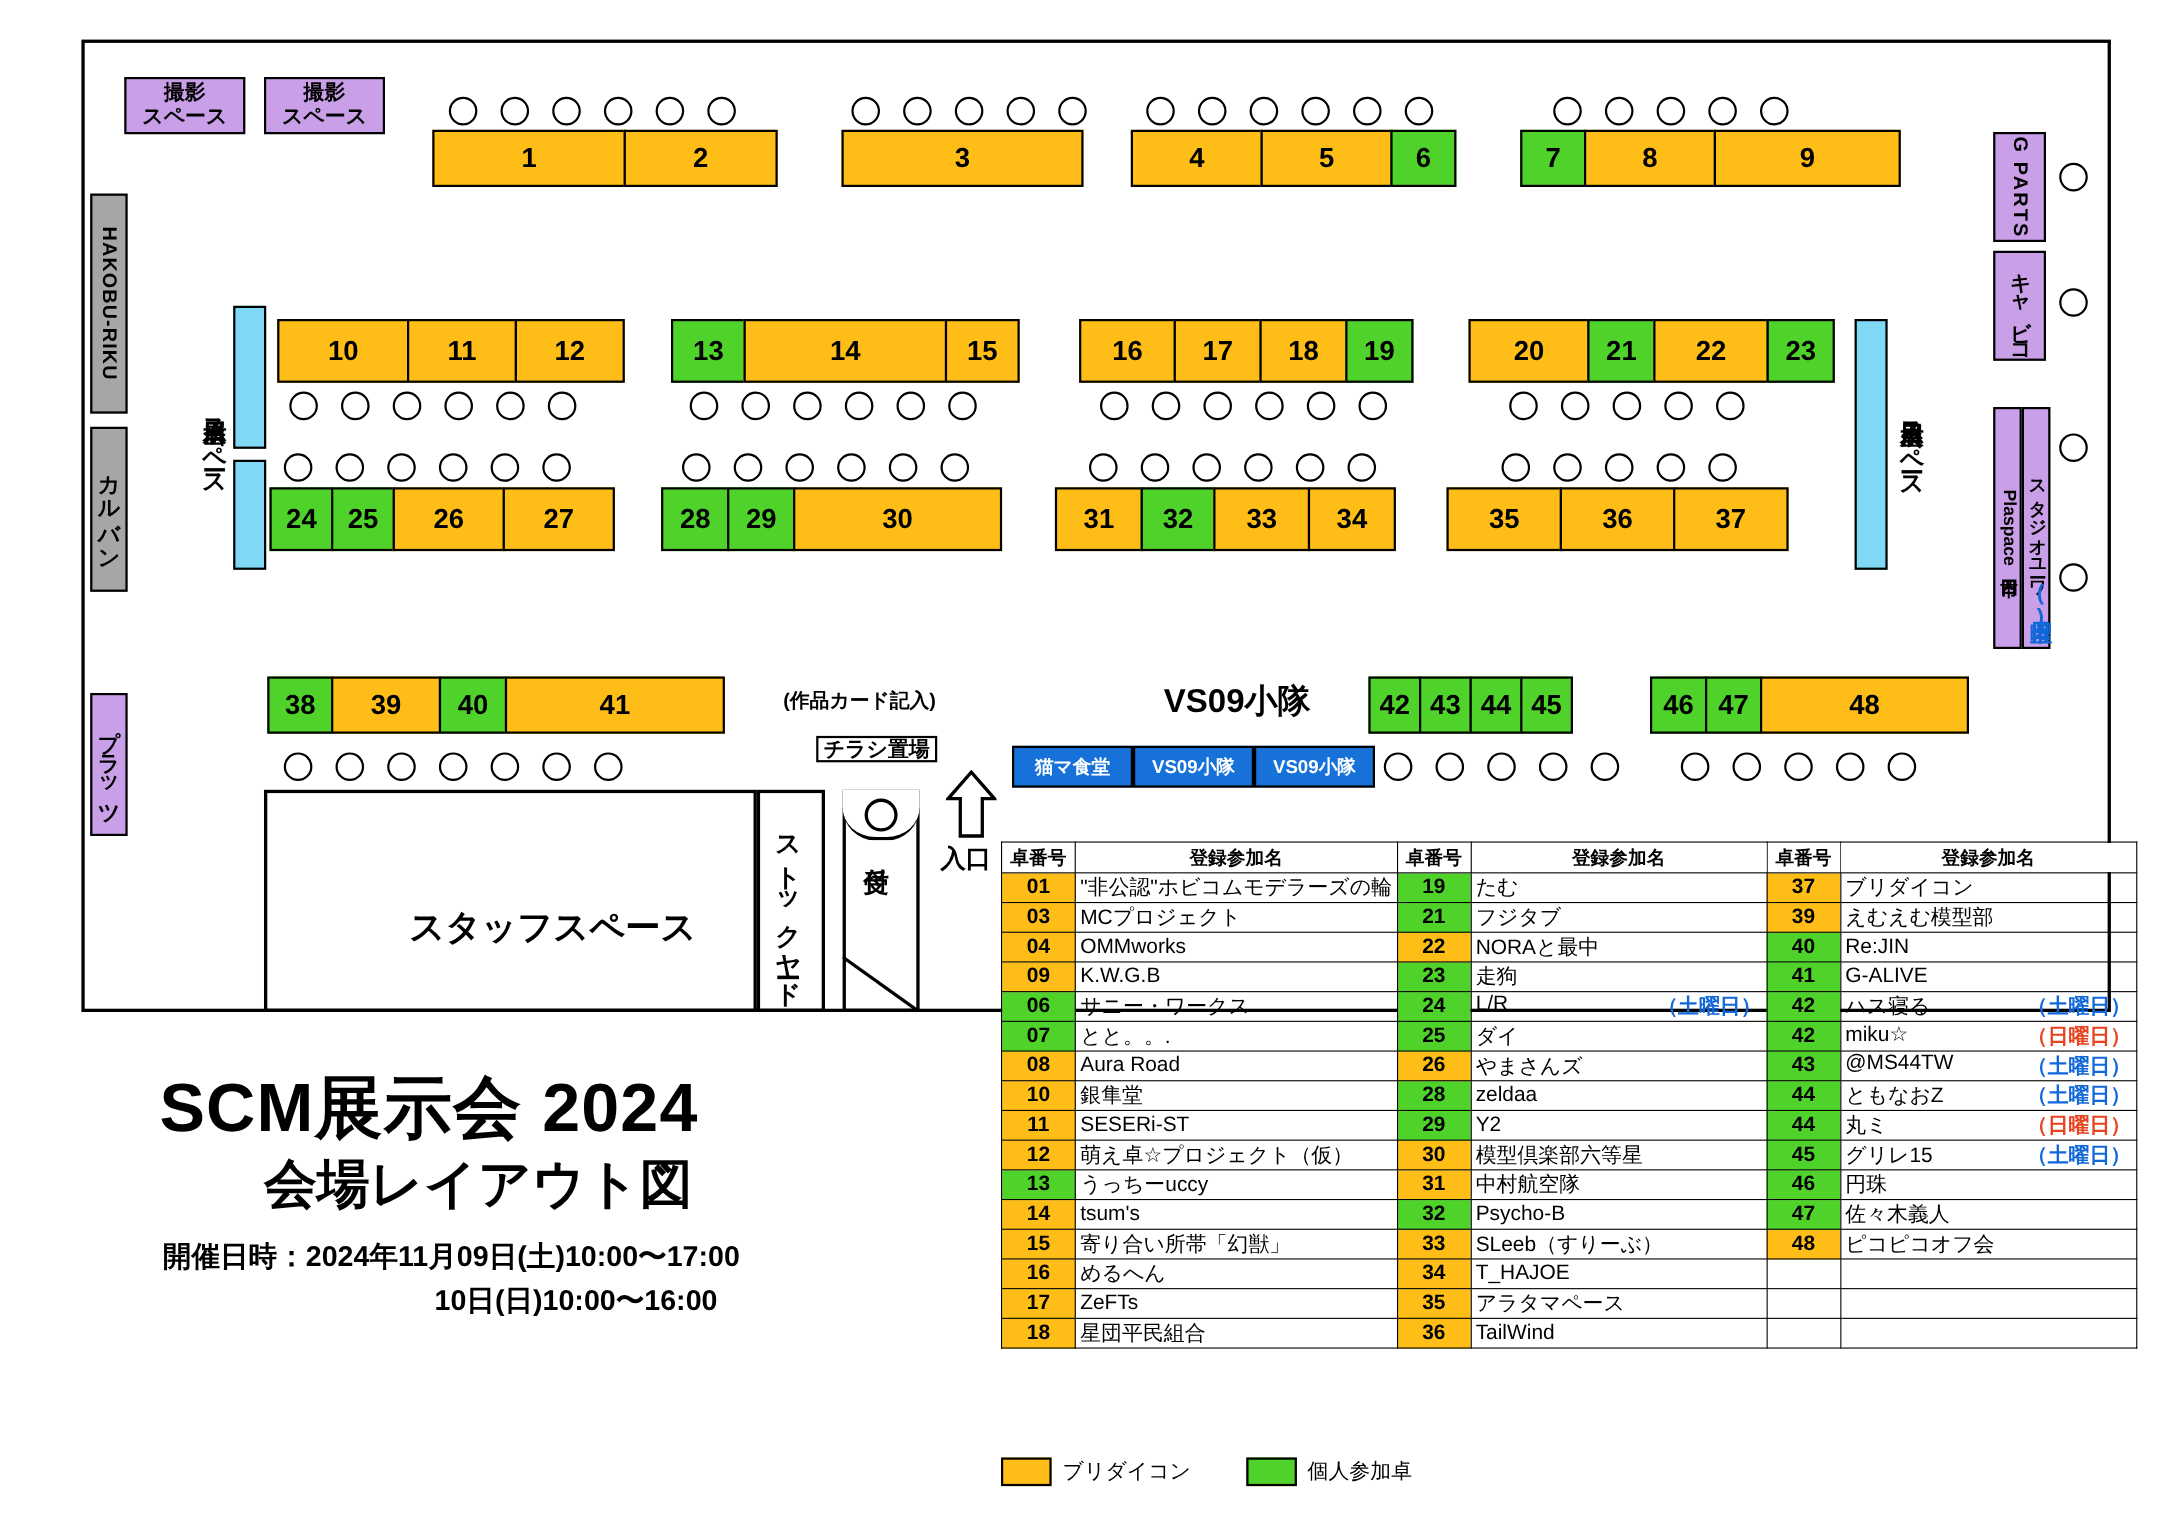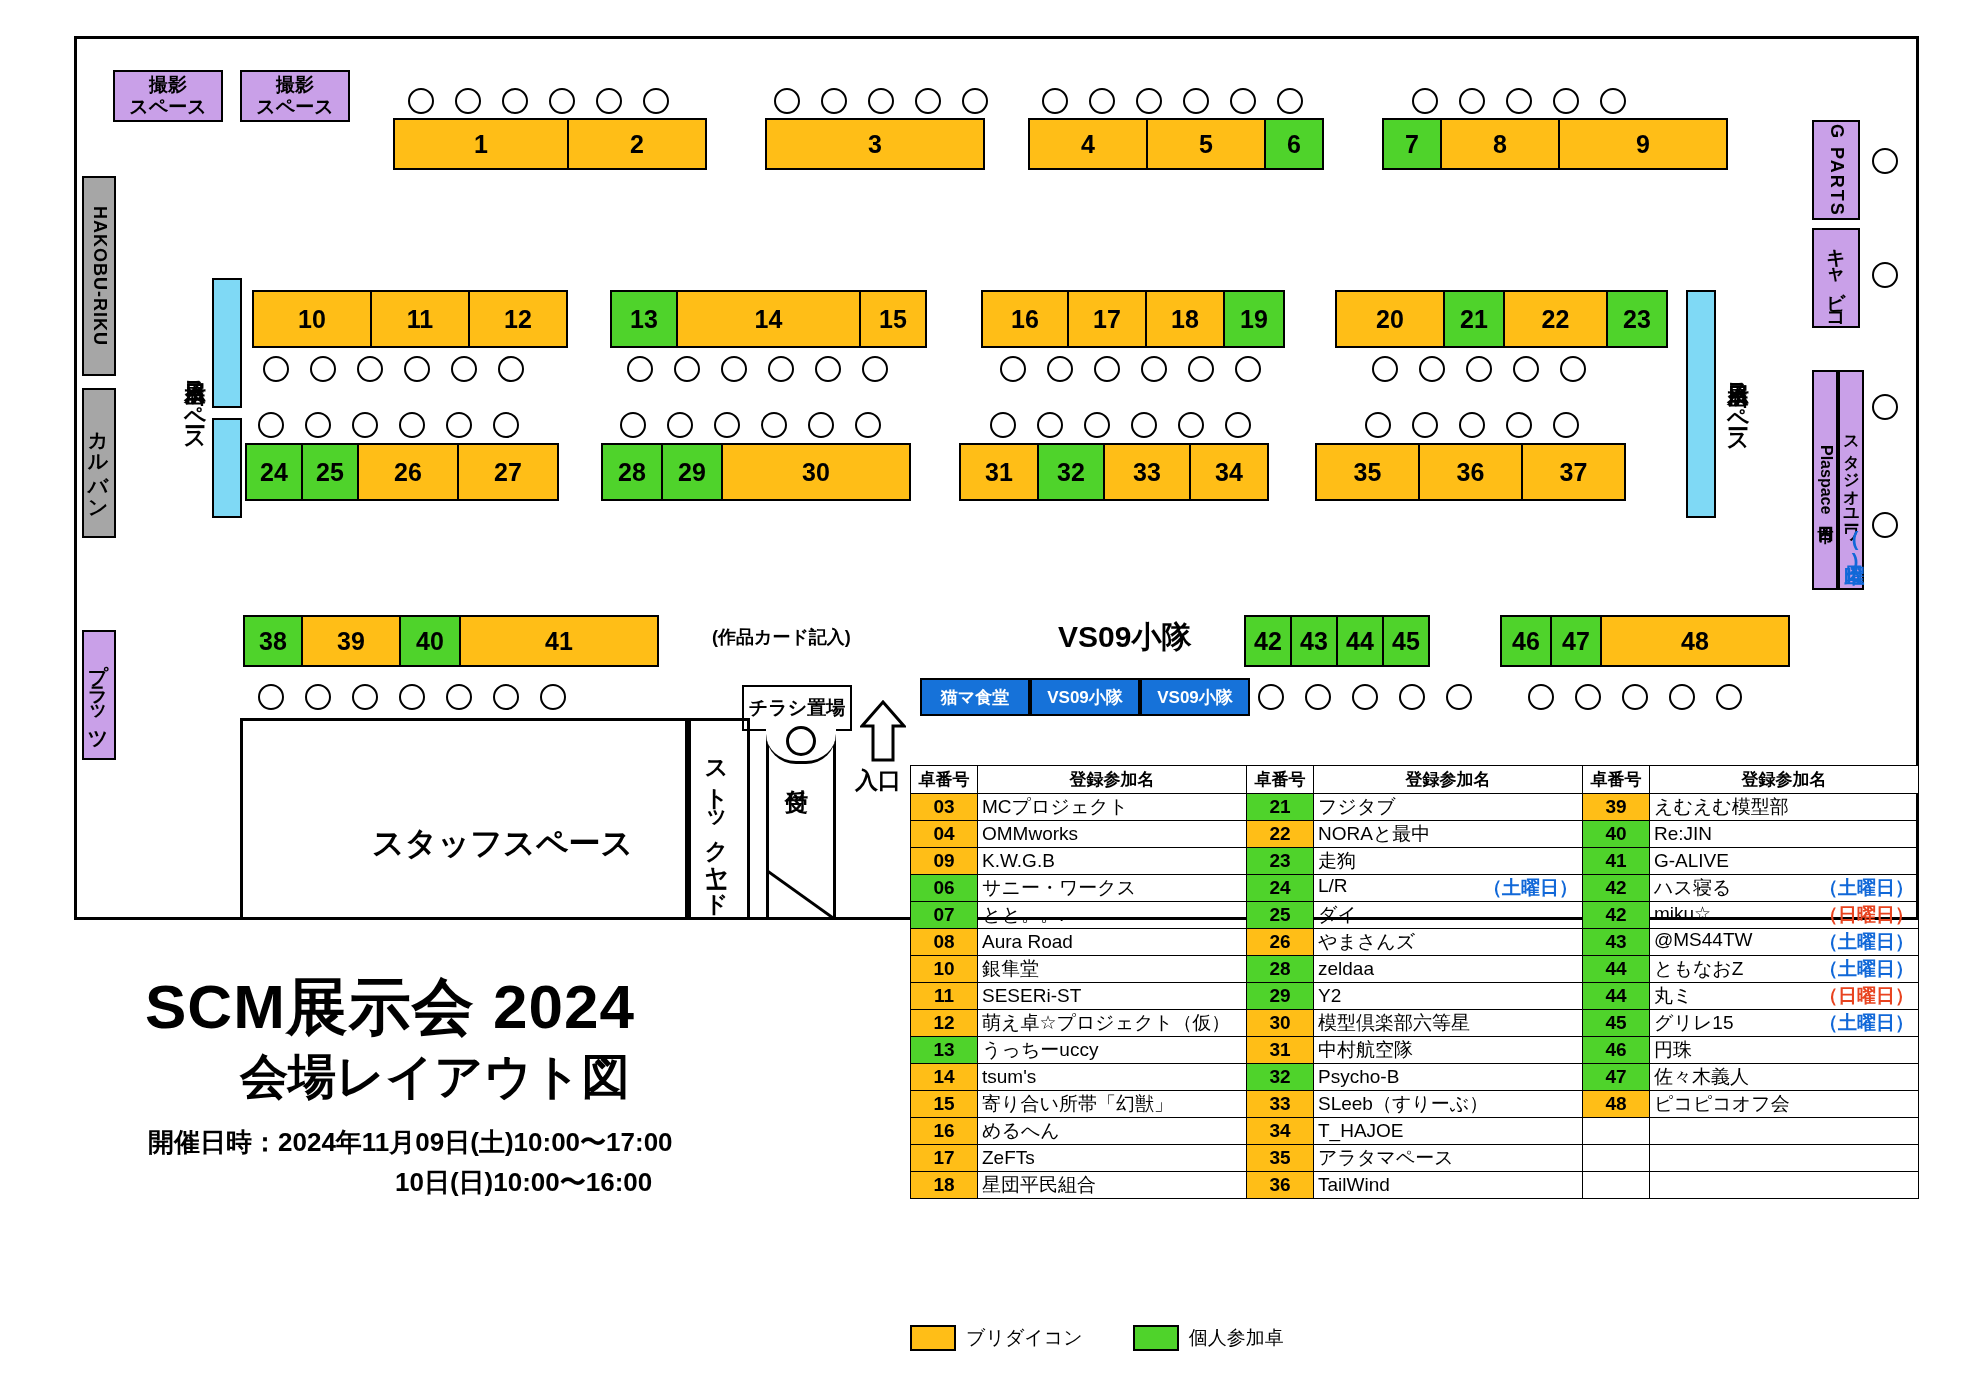--- a/index.html
+++ b/index.html
@@ -246,21 +246,21 @@
       <div class="chair" style="left: 1716px; top: 684px;"></div>
     </div>
 
   <div class="txt" style="left:1058px;top:617px;font-size:30px;">VS09小隊</div>
 
   <div class="tbl blue" style="left:920px;top:678px;width:110px;height:38px;font-size:17px;">猫マ食堂</div>
   <div class="tbl blue" style="left:1030px;top:678px;width:110px;height:38px;font-size:17px;">VS09小隊</div>
   <div class="tbl blue" style="left:1140px;top:678px;width:110px;height:38px;font-size:17px;">VS09小隊</div>
 
   <div class="txt" style="left:712px;top:625px;font-size:18px;">(作品カード記入)</div>
-  <div class="tbl white" style="left:742px;top:685px;width:110px;height:46px;font-size:19px;">チラシ置場</div>
+  <div class="tbl white" style="left:742px;top:669px;width:110px;height:24px;font-size:19px;">チラシ置場</div>
 
   <div style="position:absolute;left:240px;top:718px;width:448px;height:202px;border:3px solid #000;box-sizing:border-box;"></div>
   <div class="txt" style="left:372px;top:822px;font-size:32px;">スタッフスペース</div>
 
   <div style="position:absolute;left:688px;top:718px;width:62px;height:202px;border:3px solid #000;box-sizing:border-box;"></div>
   <div class="txt vlabel" style="left:702px;top:745px;font-size:23px;">ストックヤード</div>
 
   <div style="position:absolute;left:766px;top:718px;width:70px;height:202px;border:3px solid #000;box-sizing:border-box;"></div>
   <div style="position:absolute;left:766px;top:718px;width:70px;height:46px;border-bottom:3px solid #000;box-sizing:border-box;background:#fff;border-radius:0 0 30px 30px;"></div>
   <div style="position:absolute;left:786px;top:726px;width:30px;height:30px;border:3px solid #000;border-radius:50%;box-sizing:border-box;"></div>
@@ -289,20 +289,28 @@
           <th class="num">卓番号</th>
           <th class="nameCell">登録参加名</th>
           <th class="num">卓番号</th>
           <th class="nameCell">登録参加名</th>
           <th class="num">卓番号</th>
           <th class="nameCell">登録参加名</th>
         </tr>
       </thead>
     <tbody id="ptable-body">
         <tr>
+          <td class="num org">01</td>
+          <td class="nameCell"><span>"非公認"ホビコムモデラーズの輪</span></td>
+          <td class="num grn">19</td>
+          <td class="nameCell"><span>たむ</span></td>
+          <td class="num org">37</td>
+          <td class="nameCell"><span>ブリダイコン</span></td>
+        </tr>
+        <tr>
           <td class="num org">03</td>
           <td class="nameCell"><span>MCプロジェクト</span></td>
           <td class="num grn">21</td>
           <td class="nameCell"><span>フジタブ</span></td>
           <td class="num org">39</td>
           <td class="nameCell"><span>えむえむ模型部</span></td>
         </tr>
         <tr>
           <td class="num org">04</td>
           <td class="nameCell"><span>OMMworks</span></td>

